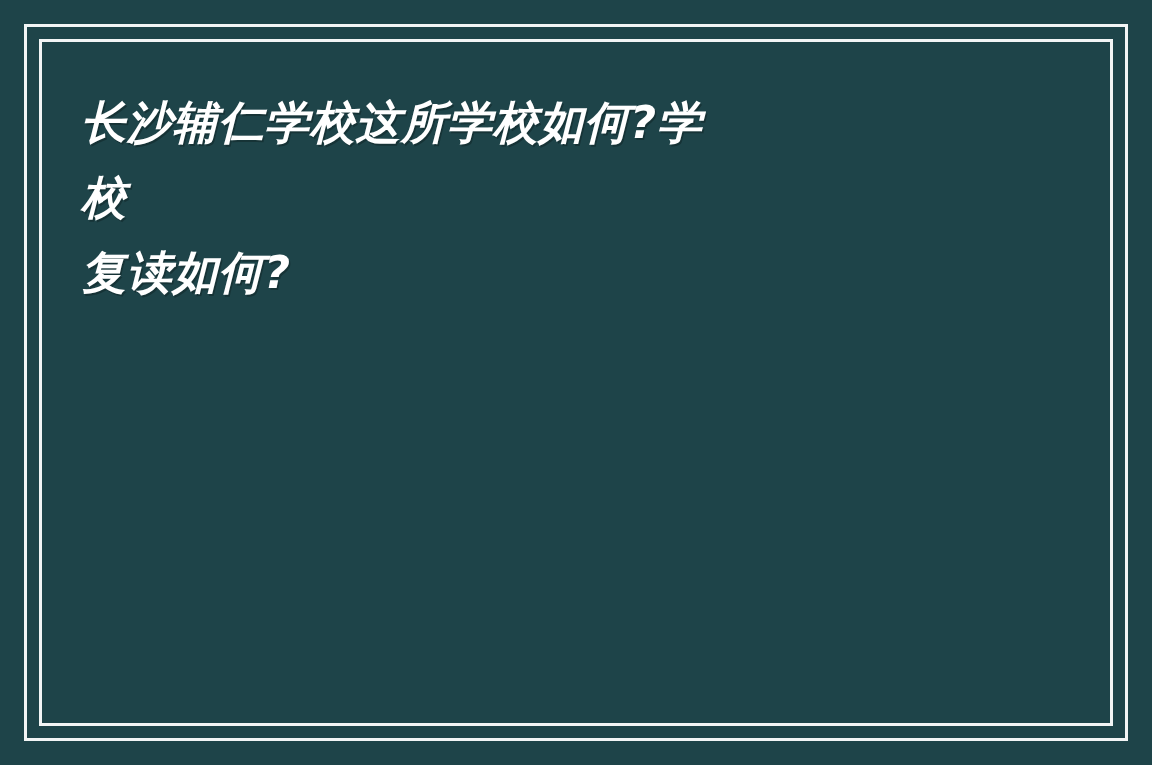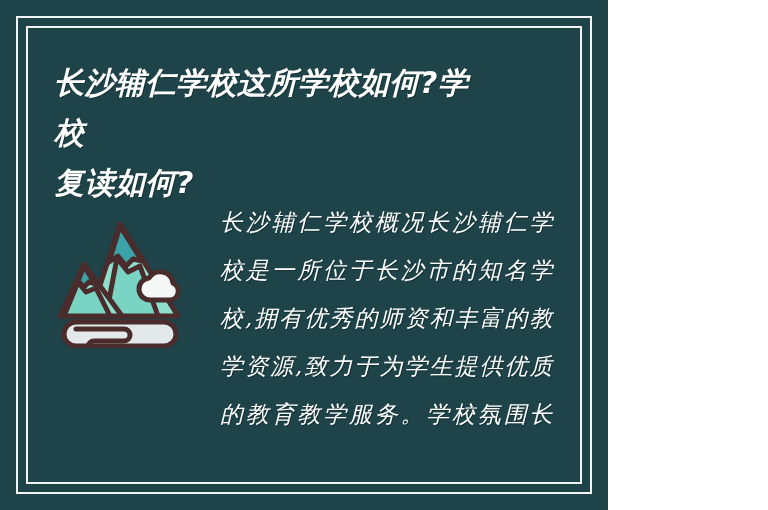--- a/index.html
+++ b/index.html
@@ -9,21 +9,21 @@
   }
   body {
     width: 768px;
     height: 510px;
     overflow: hidden;
     font-family: "Liberation Sans", "DejaVu Sans", sans-serif;
   }
 
   .card {
     position: relative;
-    width: 608px;
+    width: 768px;
     height: 510px;
     background: #1e4449;
     box-sizing: border-box;
     overflow: hidden;
   }
 
   
   .frame-outer {
     position: absolute;
     left: 16px;
@@ -109,41 +109,13 @@
 <div class="card">
 
   <div class="frame-outer"></div>
   <div class="frame-inner"></div>
 
   <div class="title-block">
     <h1 class="title-text">长沙辅仁学校这所学校如何?学校
 复读如何?</h1>
   </div>
 
-  <div class="content">
-
-    <div class="illustration">
-      <svg viewBox="0 0 136 136" xmlns="http://www.w3.org/2000/svg">
-
-        <path d="M66 12 L124 104 L36 104 Z" fill="#8fdfcd" stroke="#4a2c2c" stroke-width="5" stroke-linejoin="round"></path>
-
-        <path d="M66 14 L88 49 L79 47 L72 54 L64 44 L55 50 Z" fill="#3ba3a8" stroke="#4a2c2c" stroke-width="5" stroke-linejoin="round"></path>
-
-        <path d="M63 46 L74 60 L86 54 L104 104 L52 104 Z" fill="#7ad4c4" stroke="#4a2c2c" stroke-width="5" stroke-linejoin="round"></path>
-
-        <path d="M30 52 L68 104 L6 104 Z" fill="#8fdfcd" stroke="#4a2c2c" stroke-width="5" stroke-linejoin="round"></path>
-
-        <path d="M30 54 L41 72 L35 70 L30 75 L24 69 Z" fill="#3ba3a8" stroke="#4a2c2c" stroke-width="5" stroke-linejoin="round"></path>
-
-        <path d="M24 70 L32 80 L42 76 L56 104 L10 104 Z" fill="#7ad4c4" stroke="#4a2c2c" stroke-width="5" stroke-linejoin="round"></path>
-
-        <path d="M95 66 a13 13 0 0 1 24 5 a9 9 0 0 1 -2 17 h-20 a11 11 0 0 1 -2 -22 z" fill="#f5f7f7" stroke="#4a2c2c" stroke-width="5" stroke-linejoin="round"></path>
-
-        <rect x="10" y="110" width="112" height="24" rx="12" ry="12" fill="#e3e8ea" stroke="#4a2c2c" stroke-width="5"></rect>
-
-        <path d="M22 117 h48 a6 6 0 0 1 0 12 h-30 a6 6 0 0 0 0 12 h48" fill="none" stroke="#4a2c2c" stroke-width="5" stroke-linecap="round"></path>
-      </svg>
-    </div>
-
-    <p class="body-text">长沙辅仁学校概况长沙辅仁学校是一所位于长沙市的知名学校,拥有优秀的师资和丰富的教学资源,致力于为学生提供优质的教育教学服务。学校氛围长沙辅仁</p>
-
-  </div>
 </div>
 
 </body></html>

